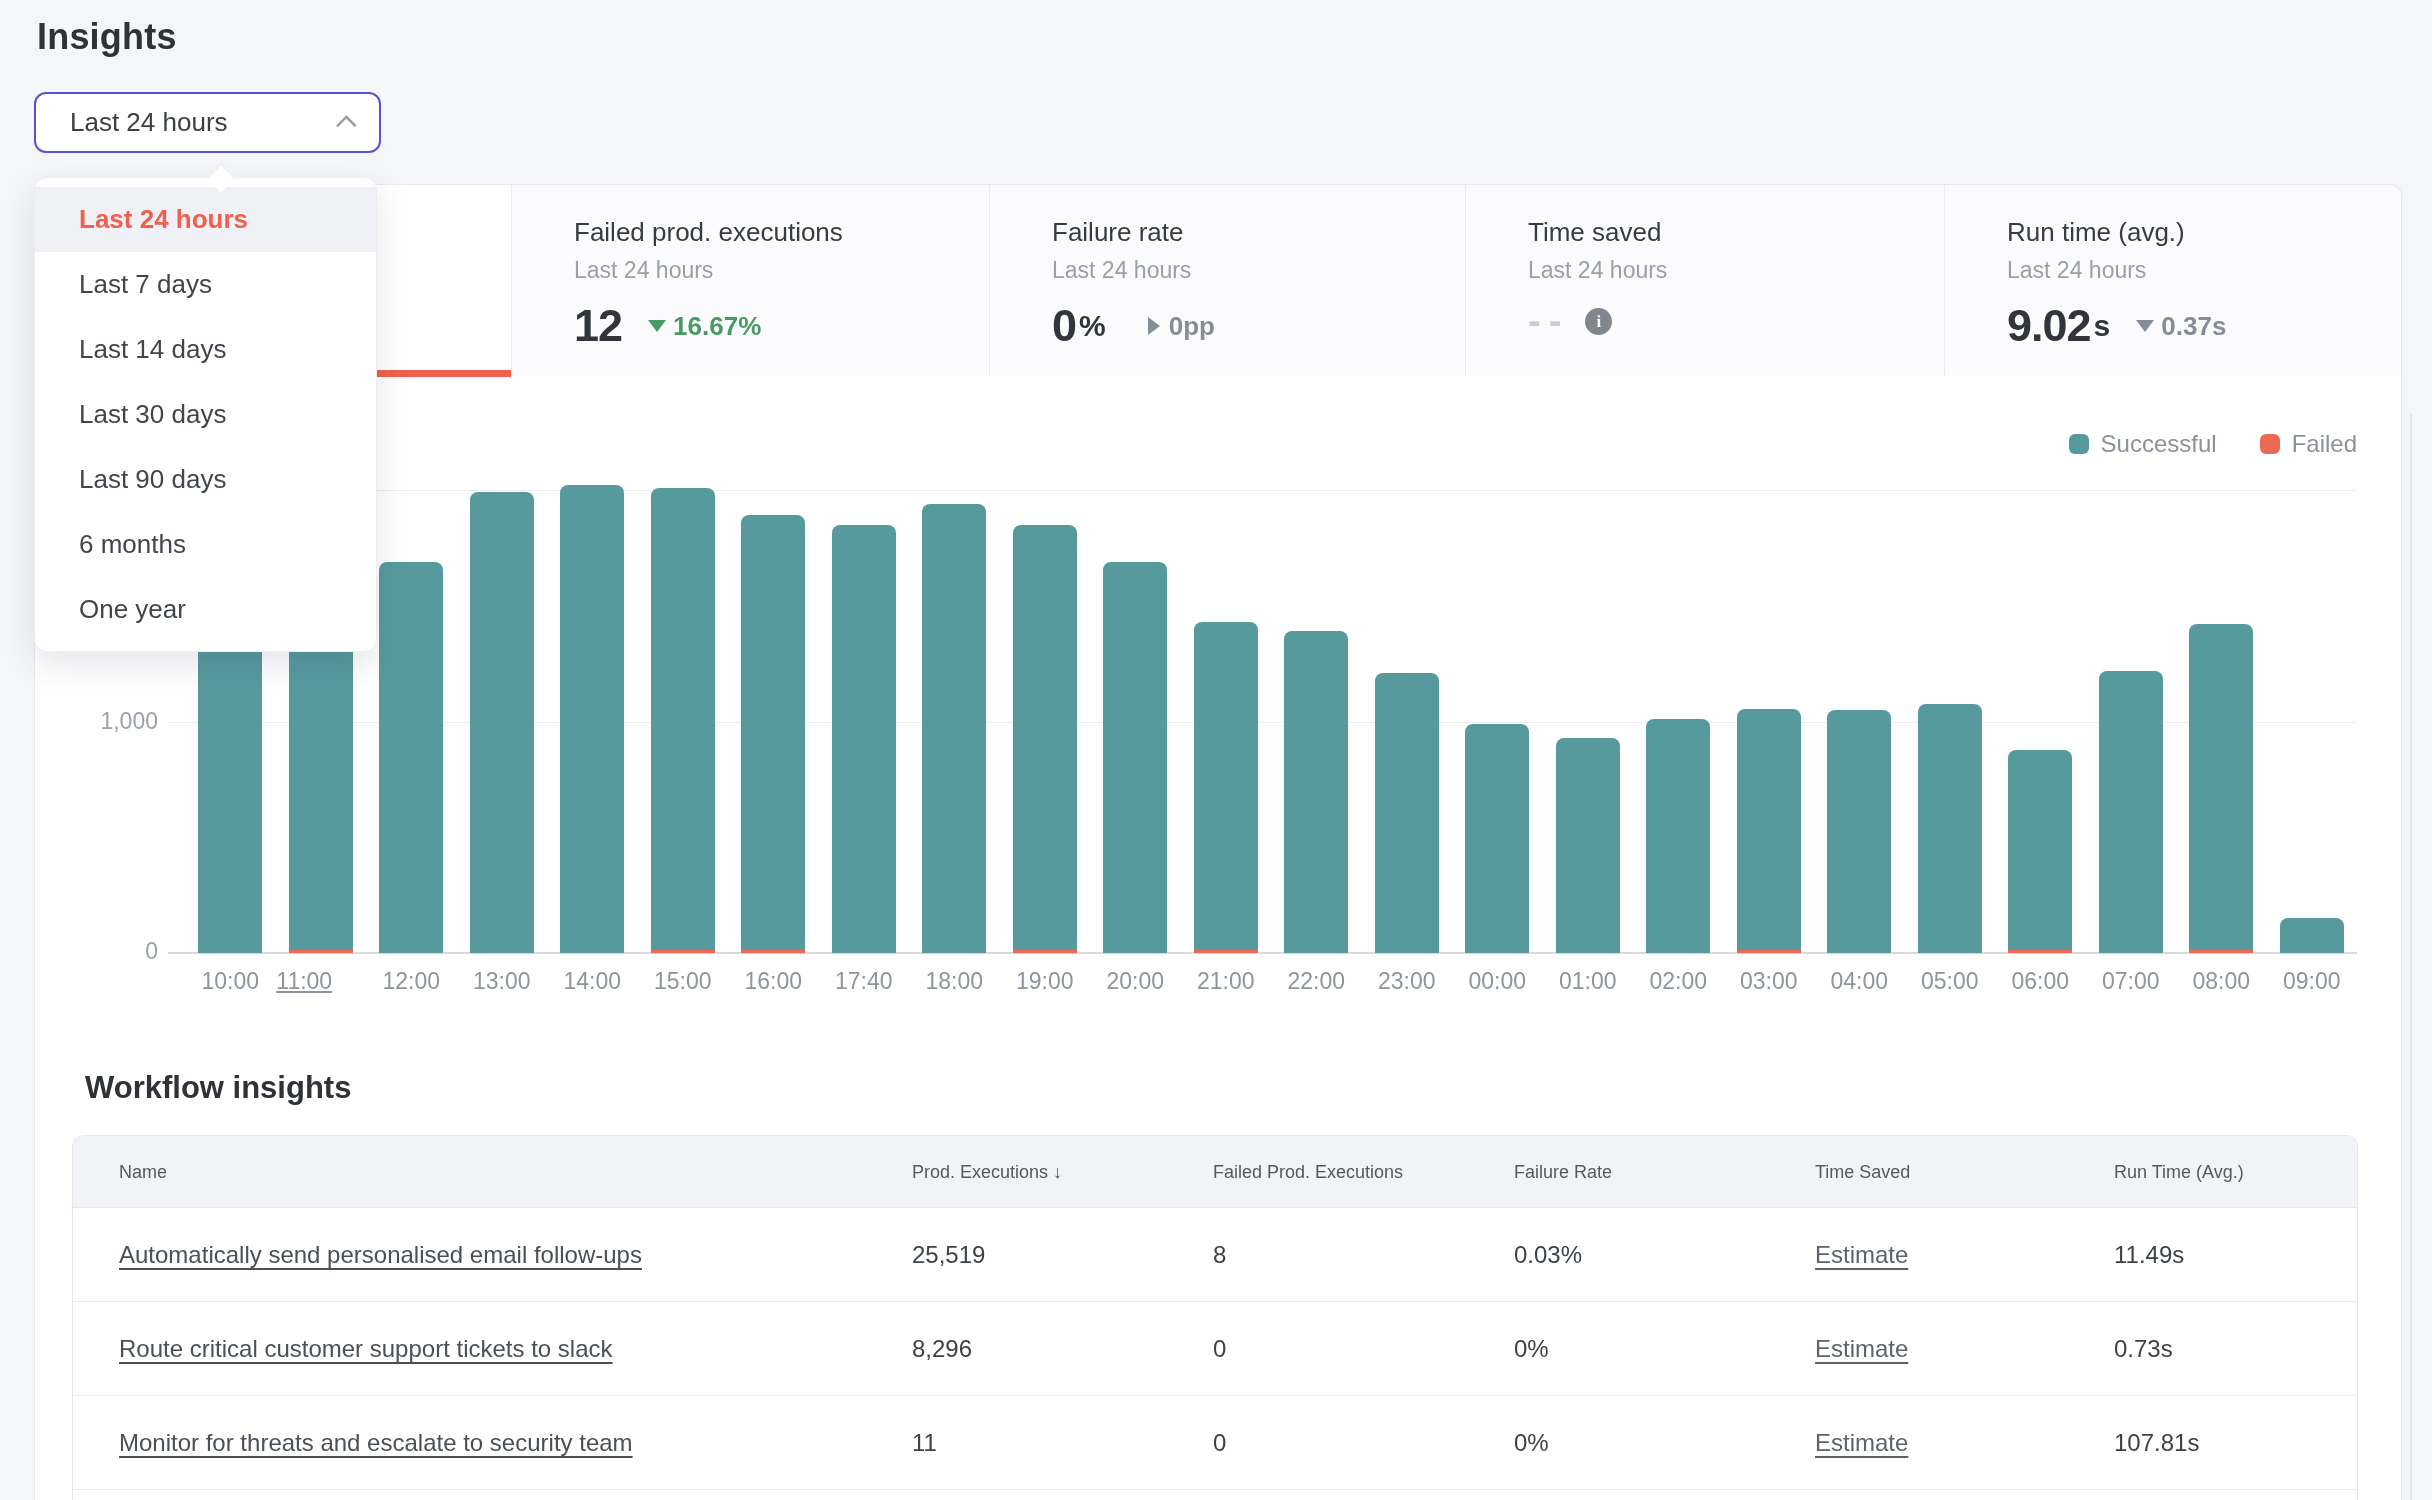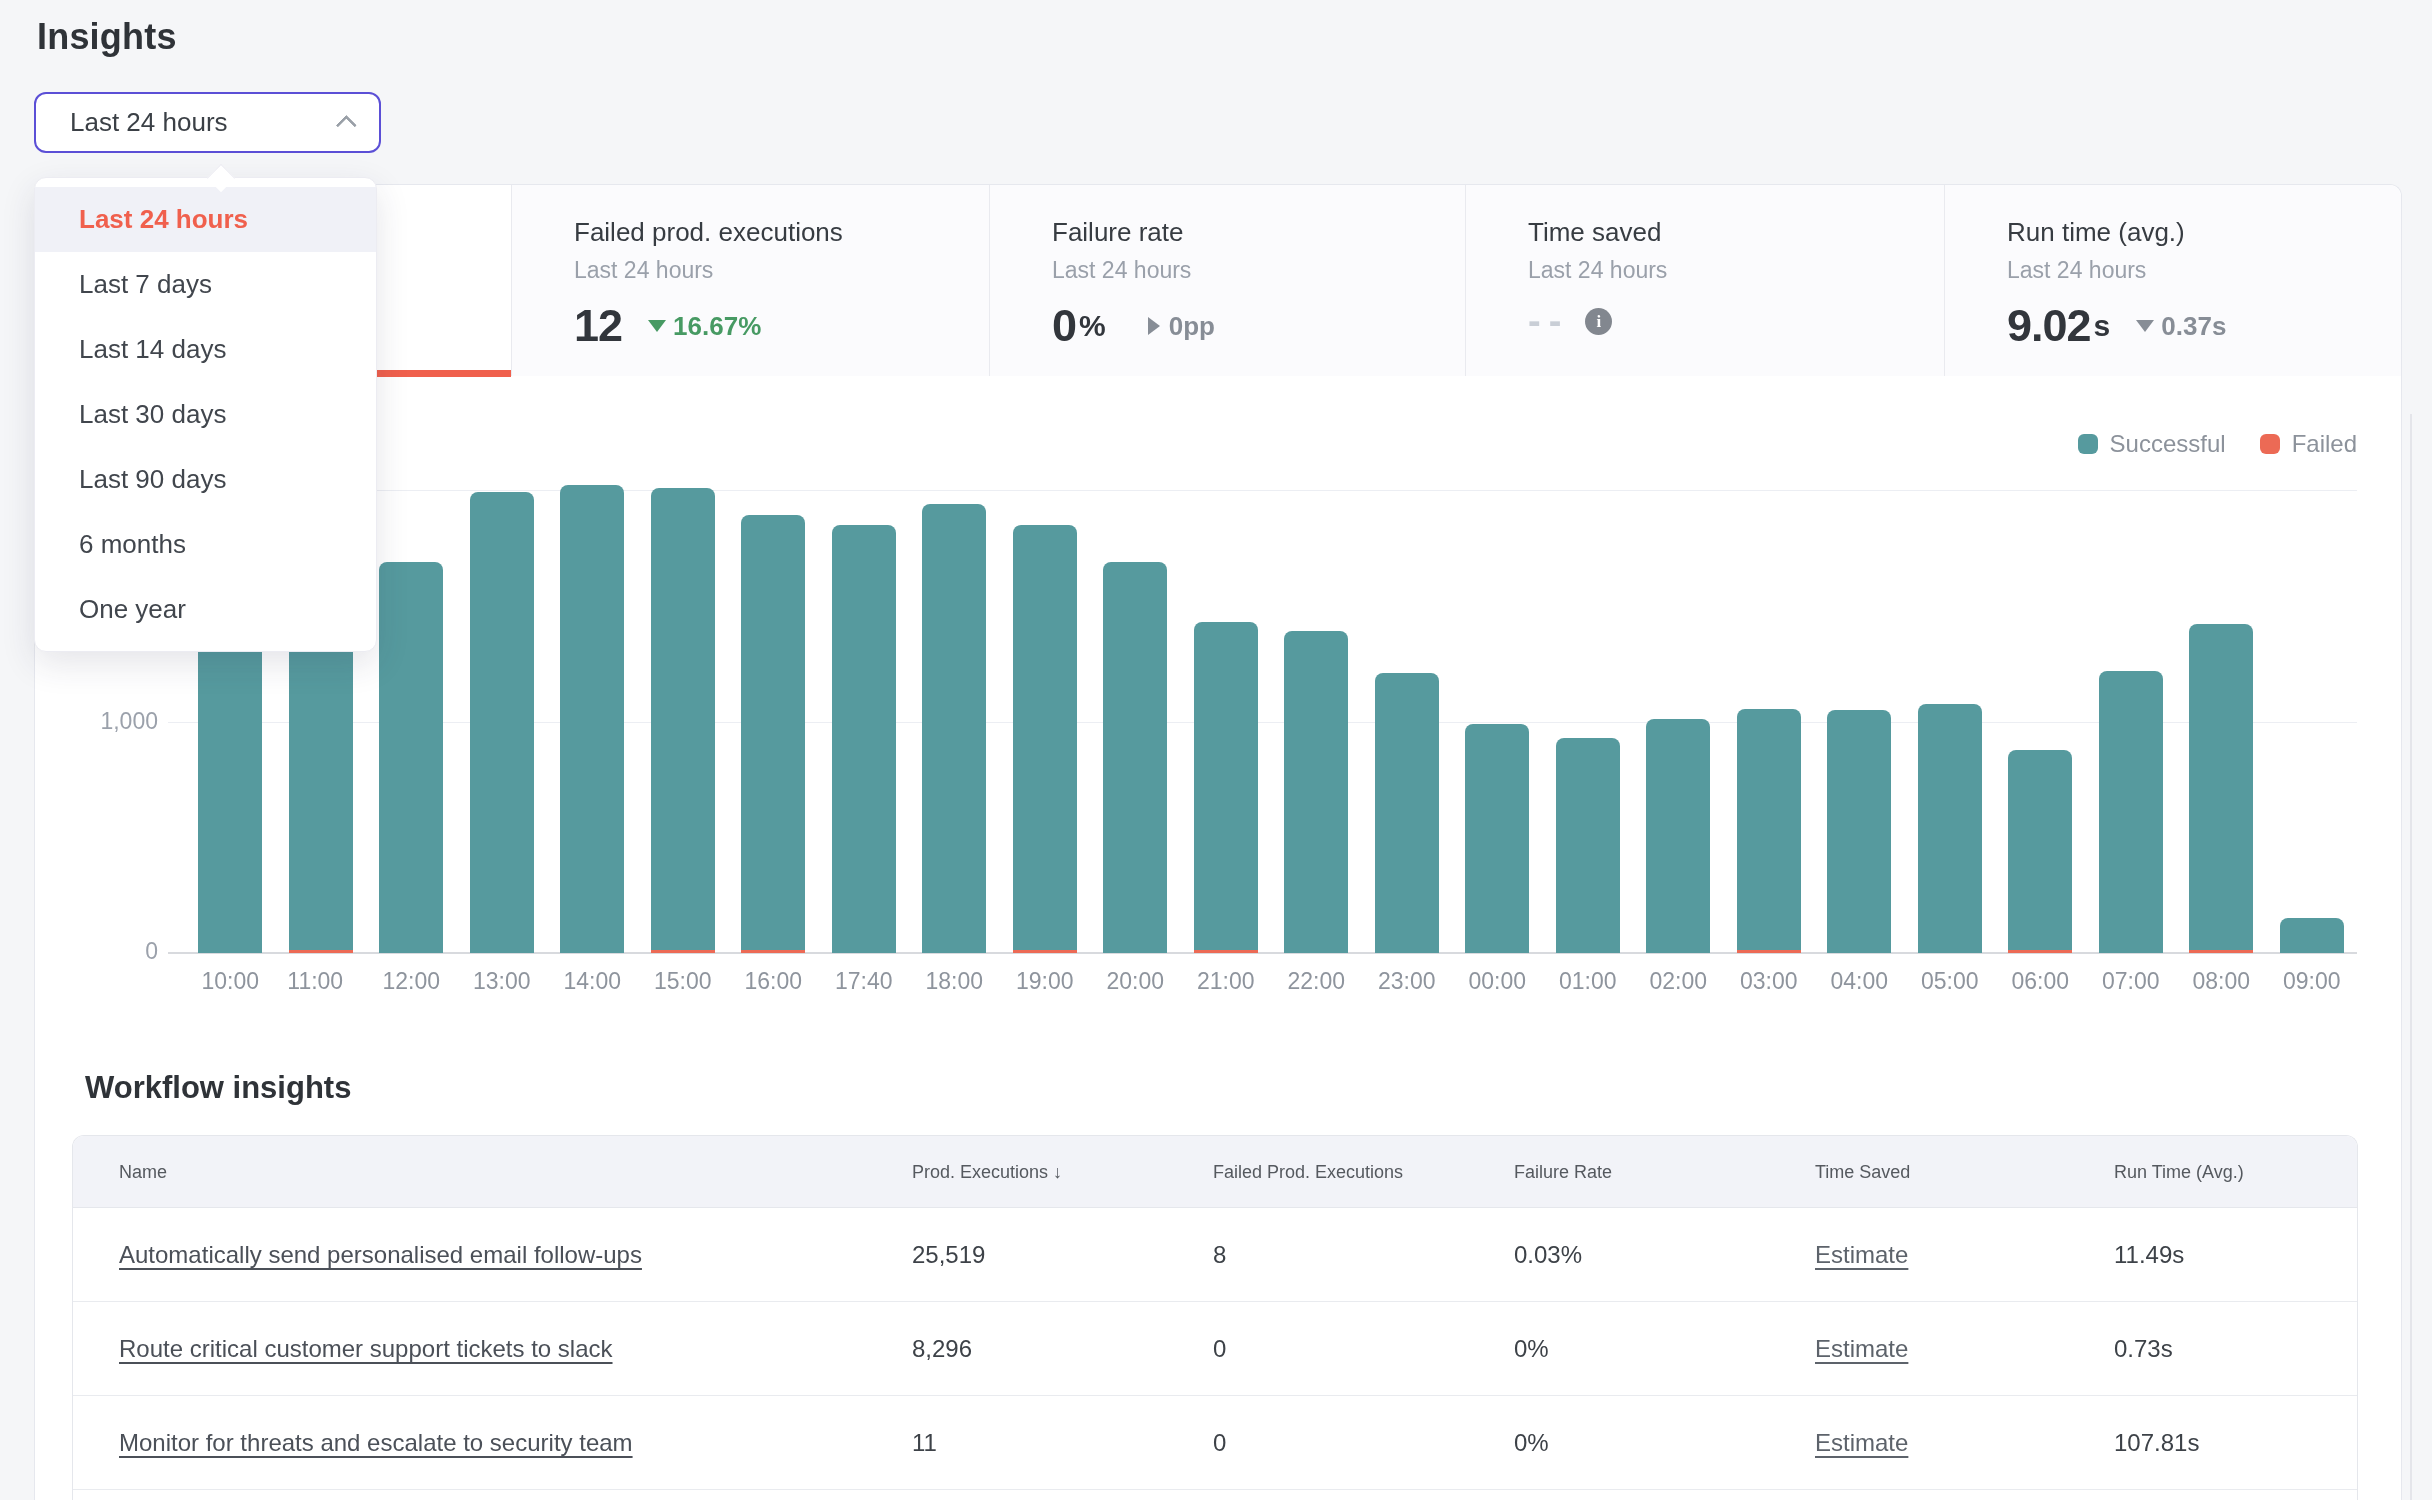--- a/index.html
+++ b/index.html
@@ -47,21 +47,21 @@
   .tri-down { width:0; height:0; border-left:9px solid transparent; border-right:9px solid transparent;
               border-top:12px solid #479a63; margin-right:7px; }
   .tri-right { width:0; height:0; border-top:9px solid transparent; border-bottom:9px solid transparent;
                border-left:12px solid #878d96; margin-right:9px; }
   .dashes { font-size:38px; font-weight:700; color:#c9ced6; letter-spacing:8px; }
   .info-dot { width:27px; height:27px; border-radius:50%; background:#82878f; color:#fff; font-size:17px;
               font-weight:700; display:flex; align-items:center; justify-content:center; margin-left:16px;
               font-family:"Liberation Serif", serif; }
 
   
-  .legend { position:absolute; top:430px; right:75px; display:flex; align-items:flex-end; gap:34px; z-index:5;margin-left:20px; }
+  .legend { position:absolute; top:430px; right:75px; display:flex; align-items:flex-end; gap:43px; z-index:5;margin-left:20px; }
   .legend .l-item { display:flex; align-items:center; gap:12px; font-size:24px; color:#8c929b; }
   .swatch { width:20px; height:20px; border-radius:6px; }
   .gridline { position:absolute; left:168px; width:2189px; height:1px; background:#eceef3; }
   .baseline { position:absolute; left:168px; width:2189px; height:2px; background:#d8dade; }
   .ylab { position:absolute; left:40px; width:118px; text-align:right; font-size:23px; color:#9ba1ab; }
   .bars { position:absolute; left:185px; top:490px; width:2172px; height:463px; }
   .bar { position:absolute; bottom:0; width:64px; background:#569a9e; border-radius:8px 8px 0 0; }
   .bar .fail { position:absolute; left:0; right:0; bottom:0; height:3px; background:#ec6a55; }
   .xlabs { position:absolute; left:185px; top:968px; width:2172px; height:32px; }
   .xlab { position:absolute; top:0; text-align:center; font-size:23px; color:#8e949d; }
@@ -194,21 +194,21 @@
         <div class="fail" style="background: rgb(236, 106, 85);"></div>
       </div>
       <div class="bar" style="left: 1913.75px; height: 282px; background: rgb(86, 154, 158);"></div>
       <div class="bar" style="left: 2004.25px; height: 329px; background: rgb(86, 154, 158);">
         <div class="fail" style="background: rgb(236, 106, 85);"></div>
       </div>
       <div class="bar" style="left: 2094.75px; height: 35px; background: rgb(86, 154, 158);"></div>
     </div>
   <div class="xlabs" id="xlabs">
       <div class="xlab" style="left: 0px; width: 90.5px;">10:00</div>
-      <div class="xlab" style="left: 85px; width: 90.5px;">11:00</div>
+      <div class="xlab" style="left: 74px; width: 90.5px; text-decoration: underline;">11:00</div>
       <div class="xlab" style="left: 181px; width: 90.5px;">12:00</div>
       <div class="xlab" style="left: 271.5px; width: 90.5px;">13:00</div>
       <div class="xlab" style="left: 362px; width: 90.5px;">14:00</div>
       <div class="xlab" style="left: 452.5px; width: 90.5px;">15:00</div>
       <div class="xlab" style="left: 543px; width: 90.5px;">16:00</div>
       <div class="xlab" style="left: 633.5px; width: 90.5px;">17:40</div>
       <div class="xlab" style="left: 724px; width: 90.5px;">18:00</div>
       <div class="xlab" style="left: 814.5px; width: 90.5px;">19:00</div>
       <div class="xlab" style="left: 905px; width: 90.5px;">20:00</div>
       <div class="xlab" style="left: 995.5px; width: 90.5px;">21:00</div>

